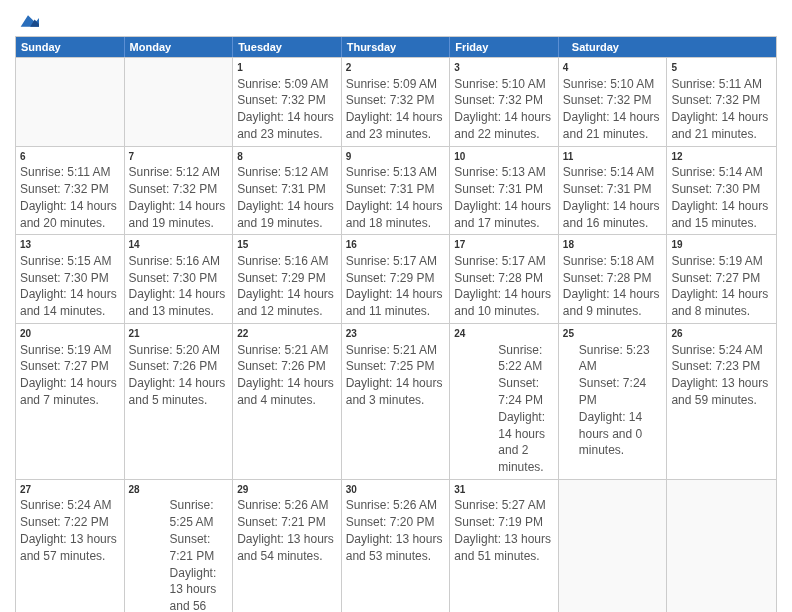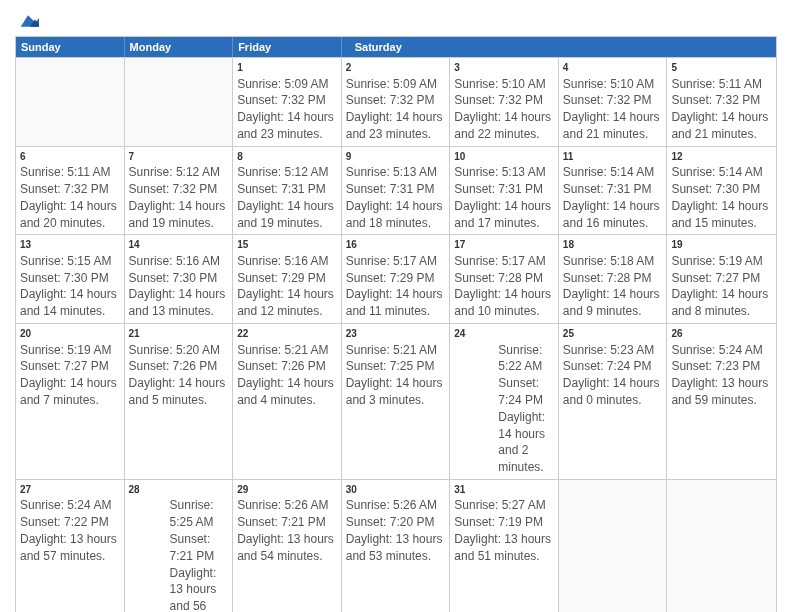--- a/index.html
+++ b/index.html
@@ -130,20 +130,22 @@
     <div class="title-area">
       <div class="month-title"></div>
       <div class="location"></div>
     </div>
   </div>
 
   <div class="calendar">
     <div class="cal-header">
     <div class="cal-header-cell">Sunday</div>
         <div class="cal-header-cell">Monday</div>
+        <div class="cal-header-cell">Tuesday</div>
+        <div class="cal-header-cell">Thursday</div>
         <div class="cal-header-cell">Friday</div>
         <div class="cal-header-cell">Saturday</div>
       </div>
     <div class="cal-body">
     <div class="cal-row">
           <div class="cal-cell empty"></div>
           <div class="cal-cell empty"></div>
           <div class="cal-cell">
             <span class="day-num">1</span>
             <div class="info" style="white-space: pre-line;">Sunrise: 5:09 AM
@@ -289,21 +291,21 @@
 Daylight: 14 hours and 3 minutes.</div>
           </div>
           <div class="cal-cell">
             <span class="day-num">24</span>
             <div class="info" style="white-space: pre-line; margin-left: 44px;">Sunrise: 5:22 AM
 Sunset: 7:24 PM
 Daylight: 14 hours and 2 minutes.</div>
           </div>
           <div class="cal-cell">
             <span class="day-num">25</span>
-            <div class="info" style="white-space: pre-line;">Sunrise: 5:23 AM
+            <div class="info" style="white-space: pre-line; margin-left: 16px;">Sunrise: 5:23 AM
 Sunset: 7:24 PM
 Daylight: 14 hours and 0 minutes.</div>
           </div>
           <div class="cal-cell">
             <span class="day-num">26</span>
             <div class="info" style="white-space: pre-line;">Sunrise: 5:24 AM
 Sunset: 7:23 PM
 Daylight: 13 hours and 59 minutes.</div>
           </div>
         </div>

